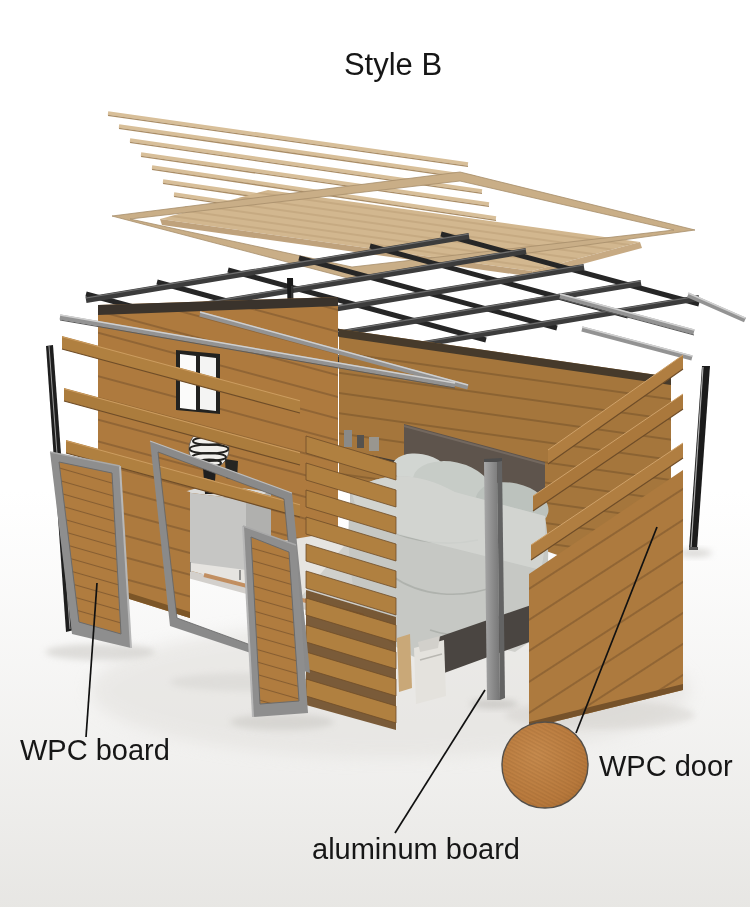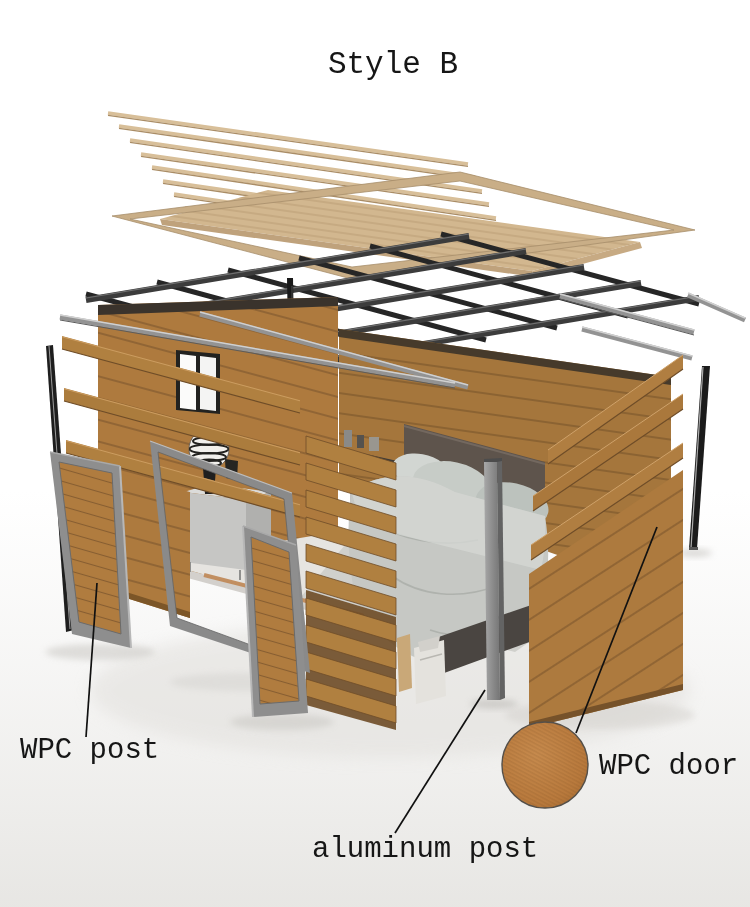--- a/index.html
+++ b/index.html
@@ -3,21 +3,21 @@
 <meta charset="utf-8">
 <style>
   html,body{margin:0;padding:0;background:#ffffff;}
   .stage{
     position:relative;width:750px;height:907px;background:#ffffff;overflow:hidden;
     font-family:"Liberation Sans", sans-serif;
   }
   .stage svg{position:absolute;left:0;top:0;}
   .label{
     position:absolute;color:#161616;font-size:29px;line-height:1.1;
-    white-space:nowrap;font-family:Liberation Mono, monospace;
+    white-space:nowrap;font-family:Liberation Sans, sans-serif;
   }
   .label.title{font-size:31px;transform:translateX(-50%);}
 </style>
 </head>
 <body>
 
 <div class="stage">
 
 <svg width="750" height="907" viewBox="0 0 750 907">
   <defs>
@@ -269,17 +269,17 @@
     <line x1="657" y1="527" x2="576" y2="733"></line>
   </g>
 
   <g>
     <circle cx="545" cy="765" r="43" fill="url(#swatchWood)" stroke="#55504a" stroke-width="1.4"></circle>
     <circle cx="545" cy="765" r="43" fill="url(#pSwatch)"></circle>
   </g>
 </svg>
 
 <div class="label title" style="left:393px;top:48px;">Style B</div>
-<div class="label" style="left:20px;top:735px;">WPC post</div>
-<div class="label" style="left:312px;top:834px;">aluminum post</div>
+<div class="label" style="left:20px;top:735px;">WPC board</div>
+<div class="label" style="left:312px;top:834px;">aluminum board</div>
 <div class="label" style="left:599px;top:751px;">WPC door</div>
 
 </div>
 
 </body></html>

